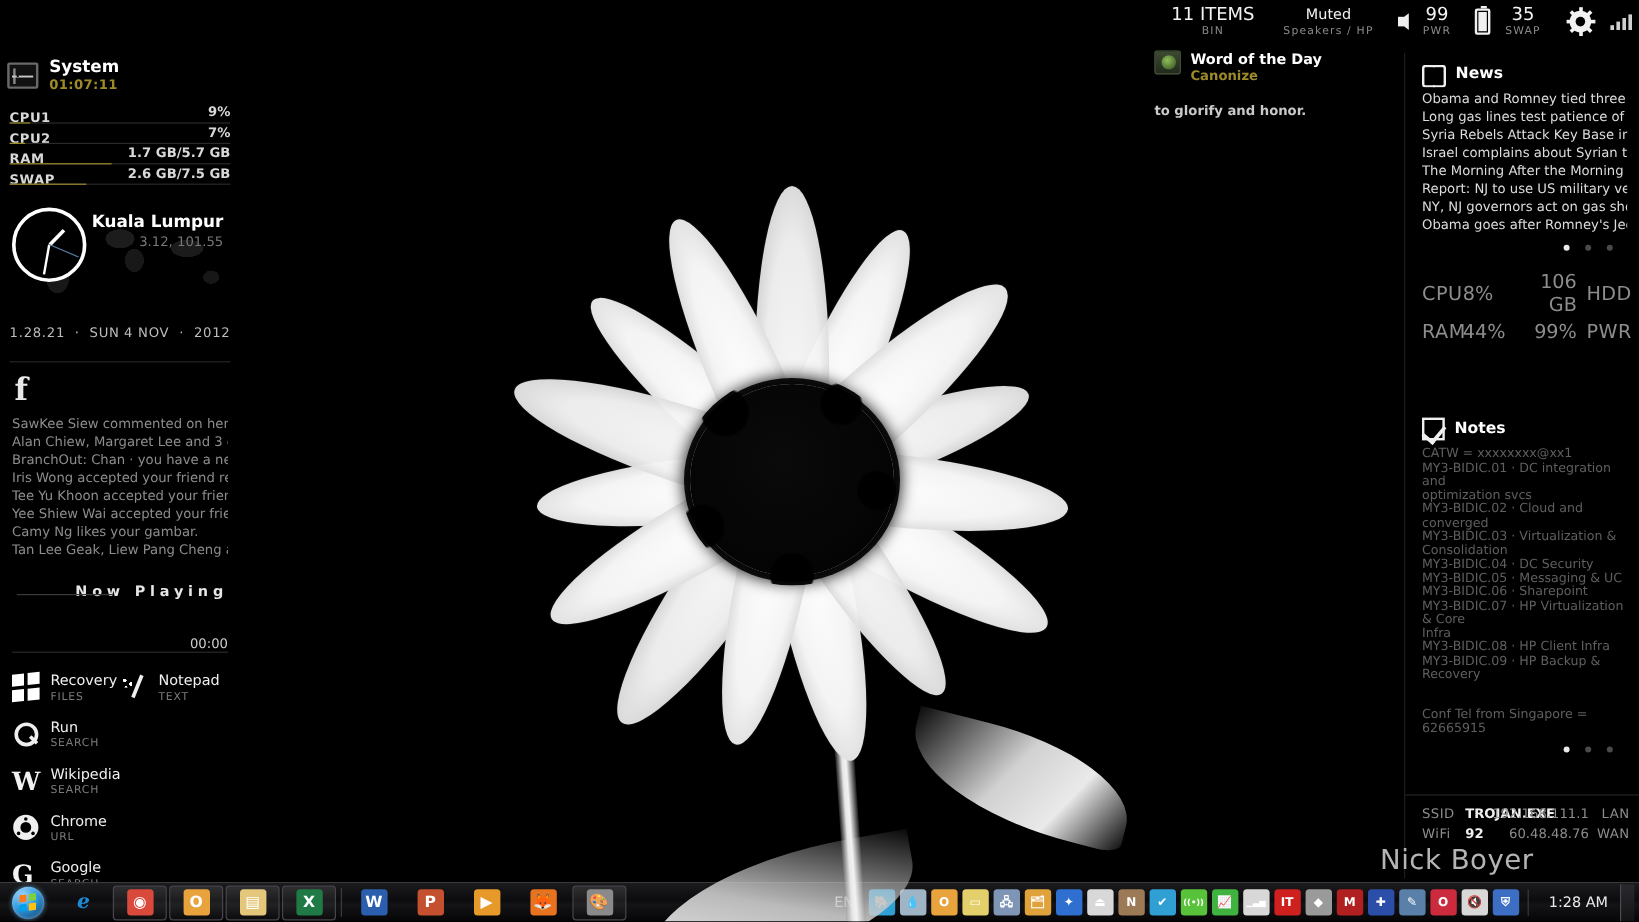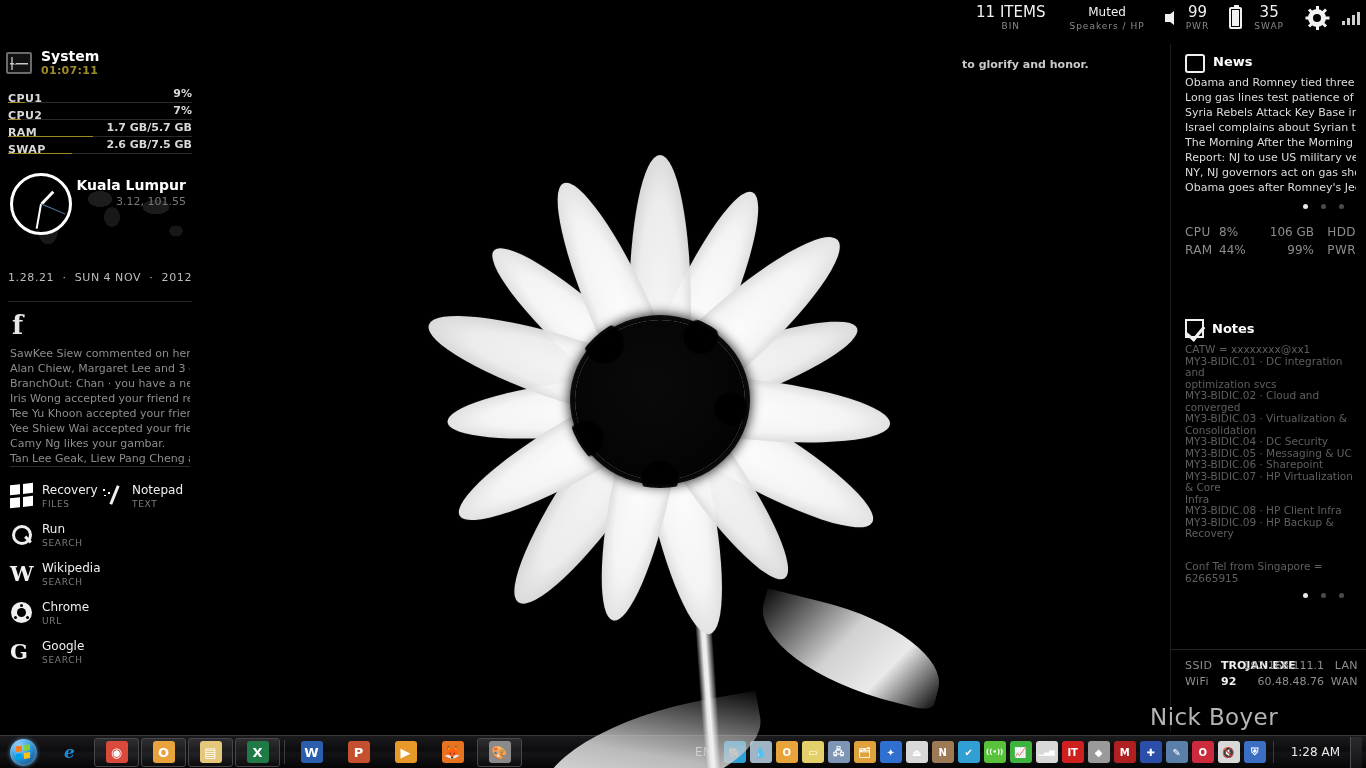--- a/index.html
+++ b/index.html
@@ -196,32 +196,32 @@
   .bookico::after{content:"";position:absolute;right:0;top:0;width:9px;height:15px;border:2px solid #f0f0f0;border-left:none;border-radius:0 3px 3px 0;}
   .checkico { width: 19px; height: 19px; border: 2px solid #f0f0f0; position: relative; flex:none; }
   .checkico::after{content:"";position:absolute;left:2px;top:1px;width:9px;height:15px;border-right:3px solid #f0f0f0;border-bottom:3px solid #f0f0f0;transform:rotate(40deg);}
   .rhd .tt { font-size: 13px; font-weight: bold; color: #fff; }
   .newslist { list-style:none; }
   .newslist li { font-size: 11px; color: #dcdcdc; line-height: 15px; white-space: nowrap; overflow: hidden; }
   .dots { display:flex; gap:13px; justify-content:flex-end; padding: 9px 12px 0 0; }
   .dots i { width:5px; height:5px; border-radius:50%; background:#4a4a4a; display:block; }
   .dots i.on { background:#e9e9e9; }
 
-  .statgrid { padding: 16px 10px 0 14px; font-size: 12px; color: #8d8d8d; }
+  .statgrid { padding: 16px 10px 0 14px; font-size: 16px; color: #8d8d8d; }
   .statrow { display:flex; align-items:center; margin-bottom: 4px; }
   .statrow .k { width: 34px; letter-spacing:.4px; }
   .statrow .v { width: 44px; }
   .statrow .v2 { flex:1; text-align:right; padding-right: 8px; }
   .statrow .k2 { width: 34px; text-align:right; letter-spacing:.4px; }
 
   .noteslist { list-style:none; margin-top: 2px; }
   .noteslist li { font-size: 10.5px; color: #5f5f5f; line-height: 11.5px; }
   .conf { font-size: 10.5px; color: #5f5f5f; margin-top: 20px; }
 
-  .netbox { position:absolute; left:0; right:0; bottom: 41px; padding: 0 8px 0 14px; border-top:1px solid #242424; padding-top: 9px; }
+  .netbox { position:absolute; left:0; right:0; bottom: 28px; padding: 0 8px 0 14px; border-top:1px solid #242424; padding-top: 9px; }
   .netrow { position:relative; height: 16px; font-size: 11px; }
   .netrow .k { position:absolute; left:0; color:#8d8d8d; letter-spacing:.4px; }
   .netrow .v { position:absolute; left:36px; color:#efefef; font-weight:bold; }
   .netrow .ip { position:absolute; right:34px; color:#8d8d8d; }
   .netrow .k2 { position:absolute; right:0; color:#8d8d8d; letter-spacing:.4px; }
 
   
   #watermark { position:absolute; right: 88px; bottom: 38px; font-size: 23px; color: #b4b4b4;
                 font-family: "DejaVu Sans", sans-serif; letter-spacing:.4px; }
 
@@ -375,20 +375,25 @@
           <li>Alan Chiew, Margaret Lee and 3 other…</li>
           <li>BranchOut: Chan · you have a new me…</li>
           <li>Iris Wong accepted your friend reques…</li>
           <li>Tee Yu Khoon accepted your friend re…</li>
           <li>Yee Shiew Wai accepted your friend r…</li>
           <li>Camy Ng likes your gambar.</li>
           <li>Tan Lee Geak, Liew Pang Cheng and 5…</li>
         </ul>
     </div>
 
+    <div class="np">
+      <span class="line"></span>
+      <div class="t">Now Playing</div>
+      <div class="time">00:00</div>
+    </div>
 
     <div class="apps">
       <div class="approw">
         <div class="app">
           <span class="ai ico-win"></span>
           <span>
             <span class="an" style="display:block">Recovery</span>
             <span class="as" style="display:block">FILES</span>
           </span>
         </div>
@@ -425,20 +430,27 @@
         <span class="ai ico-g">G</span>
         <span>
           <span class="an" style="display:block">Google</span>
           <span class="as" style="display:block">SEARCH</span>
         </span>
       </div>
     </div>
   </div>
 
   <div id="wotd">
+    <div class="hd">
+      <span class="book"></span>
+      <span>
+        <span class="t" style="display:block">Word of the Day</span>
+        <span class="w" style="display:block">Canonize</span>
+      </span>
+    </div>
     <div class="d">to glorify and honor.</div>
   </div>
 
   <div id="right">
 
     <div class="rsec">
       <div class="rhd">
         <span class="bookico"></span>
         <span class="tt">News</span>
       </div>

